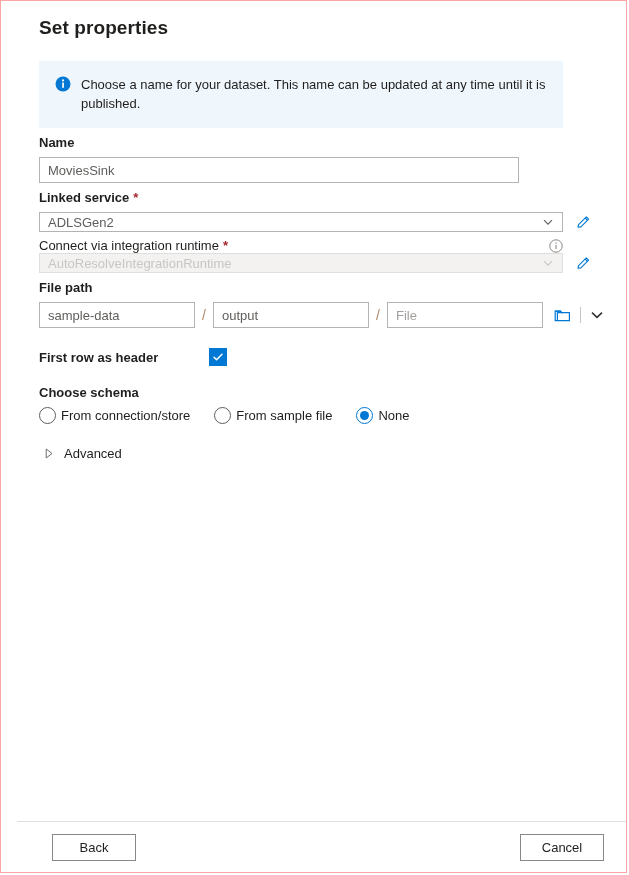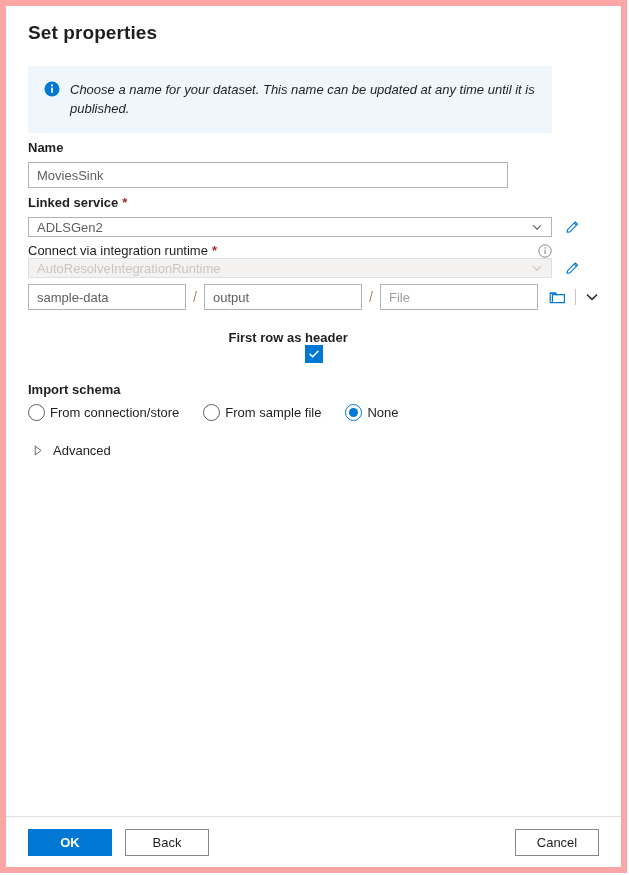--- a/index.html
+++ b/index.html
@@ -13,25 +13,26 @@
     font-family: "Liberation Sans", sans-serif;
     font-size: 13px;
     color: #201f1e;
     overflow: hidden;
   }
 
   .dialog {
     position: relative;
     width: 627px;
     height: 873px;
-    border: 6px solid #fca5a5;
+    border: 1px solid #fca5a5;
     background: #ffffff;
     box-sizing: border-box;
     display: flex;
     flex-direction: column;
+    padding-left: 16px;
   }
 
   .dialog-body {
     flex: 1 1 auto;
     padding: 0 22px;
     overflow: hidden;
   }
 
   
   .page-title {
@@ -58,21 +59,20 @@
     width: 16px;
     height: 16px;
     margin-top: 1px;
     margin-right: 10px;
   }
   .info-text {
     font-size: 13px;
     line-height: 19px;
     color: #201f1e;
     max-width: 470px;
-    font-style: italic;
   }
 
   
   .field {
     margin-top: 6px;
   }
   .field-label {
     font-size: 13px;
     font-weight: 600;
     color: #201f1e;
@@ -215,21 +215,20 @@
     align-items: center;
     justify-content: center;
     cursor: pointer;
   }
 
   
   .checkbox-row {
     margin-top: 20px;
     display: flex;
     align-items: center;
-    flex-direction: column;
   }
   .checkbox-label {
     font-size: 13px;
     font-weight: 600;
     color: #201f1e;
     width: 170px;
   }
   .checkbox {
     width: 18px;
     height: 18px;
@@ -422,20 +421,21 @@
         <span class="pencil-btn">
           <svg width="17" height="17" viewBox="0 0 17 17">
             <path d="M3 13.2 L3.6 10.6 L11.3 2.9 L13.6 5.2 L5.9 12.9 Z" fill="none" stroke="#0078d4" stroke-width="1.1" stroke-linejoin="round"></path>
             <path d="M10.2 4 L12.5 6.3" stroke="#0078d4" stroke-width="1.1"></path>
           </svg>
         </span>
       </div>
     </div>
 
     <div class="field">
+      <div class="field-label">File path</div>
       <div class="filepath-row">
         <div class="fp-input">sample-data</div>
         <span class="fp-slash">/</span>
         <div class="fp-input">output</div>
         <span class="fp-slash">/</span>
         <div class="fp-input placeholder">File</div>
         <span class="fp-icons">
           <span class="folder-btn">
             <svg width="17" height="15" viewBox="0 0 17 15">
               <path d="M1.2 3.2 H6.4 L7.6 4.6 H15.4 V12.6 H1.2 Z" fill="none" stroke="#0078d4" stroke-width="1.2"></path>
@@ -455,21 +455,21 @@
     <div class="checkbox-row">
       <span class="checkbox-label">First row as header</span>
       <span class="checkbox">
         <svg width="12" height="12" viewBox="0 0 12 12">
           <path d="M2 6.2 L4.6 8.8 L10 3.2" stroke="#ffffff" stroke-width="1.5" fill="none" stroke-linecap="round" stroke-linejoin="round"></path>
         </svg>
       </span>
     </div>
 
     <div>
-      <div class="radio-group-label">Import schema</div>
+      <div class="radio-group-label">Choose schema</div>
       <div class="radio-row">
         <span class="radio-item">
           <span class="radio-circle"></span>
           <span class="radio-text">From connection/store</span>
         </span>
         <span class="radio-item">
           <span class="radio-circle"></span>
           <span class="radio-text">From sample file</span>
         </span>
         <span class="radio-item">
@@ -484,19 +484,18 @@
         <svg width="9" height="11" viewBox="0 0 9 11">
           <path d="M1.2 1 L7 5.5 L1.2 10 Z" fill="none" stroke="#605e5c" stroke-width="0.9" stroke-linejoin="round"></path>
         </svg>
       </span>
       <span class="advanced-text">Advanced</span>
     </div>
 
   </div>
 
   <div class="footer">
-    <button class="btn btn-primary">OK</button>
     <button class="btn btn-default btn-back">Back</button>
     <span class="footer-spacer"></span>
     <button class="btn btn-default">Cancel</button>
   </div>
 
 </div>
 
 </body></html>

